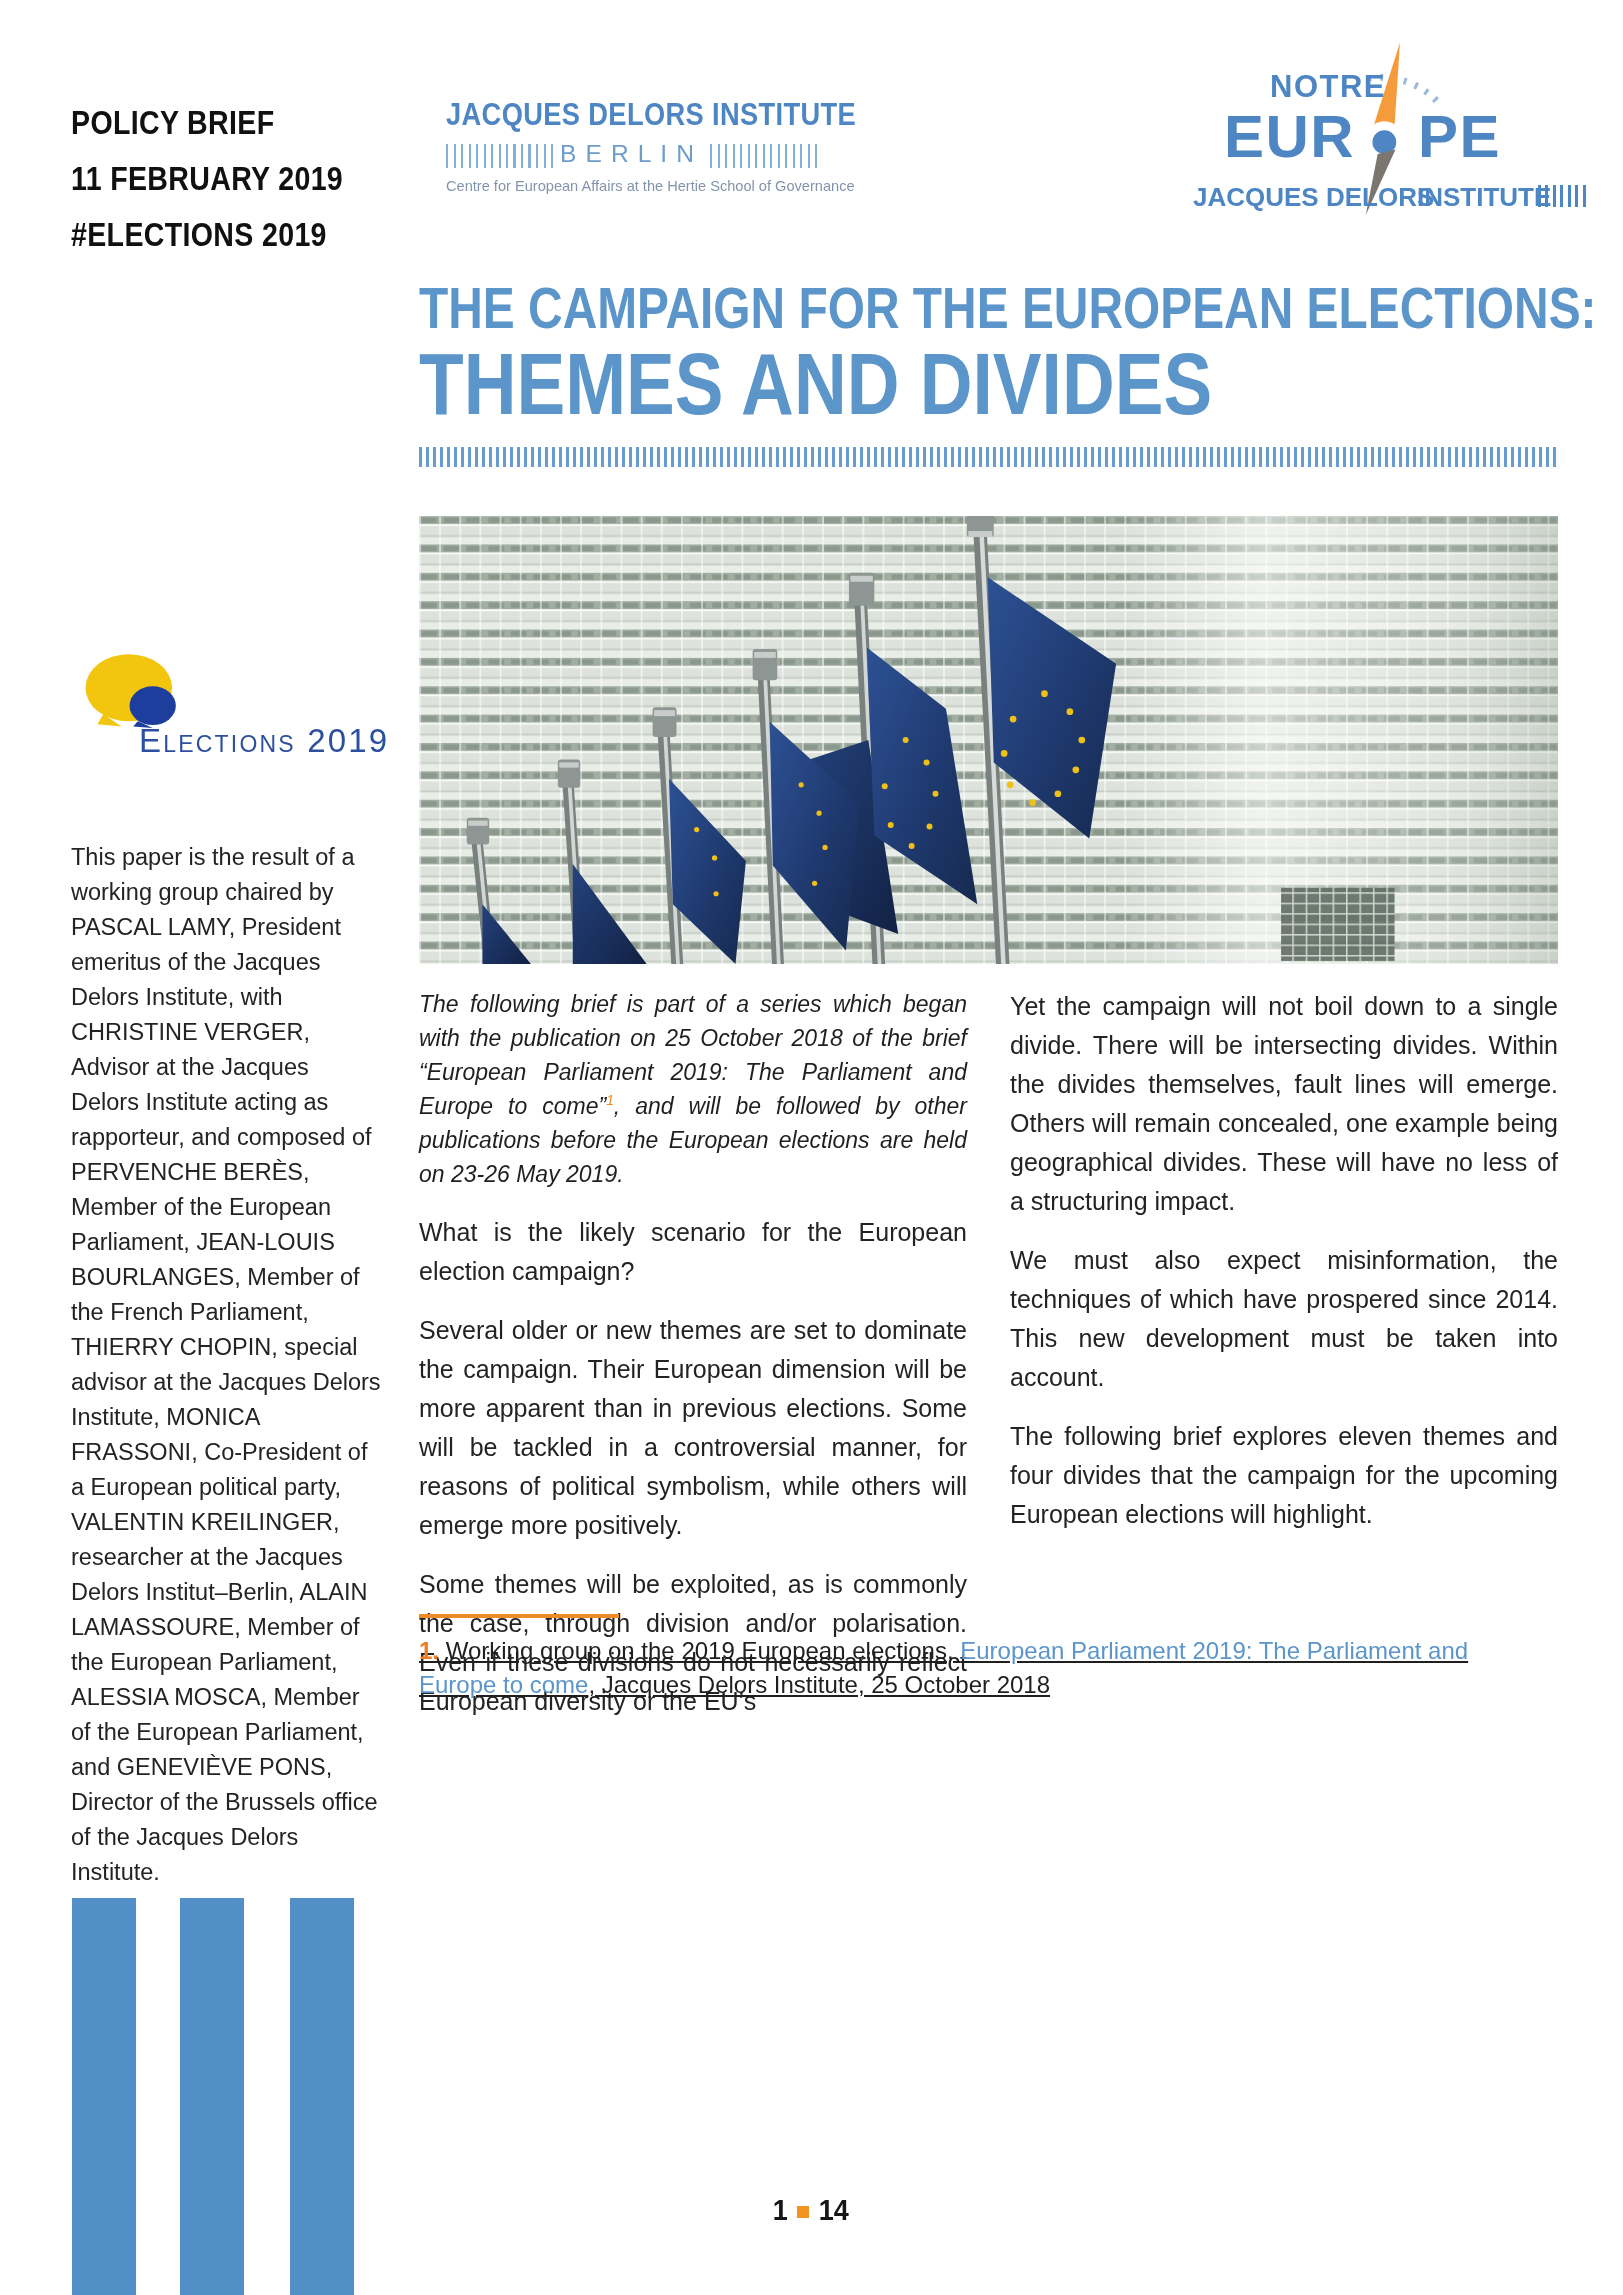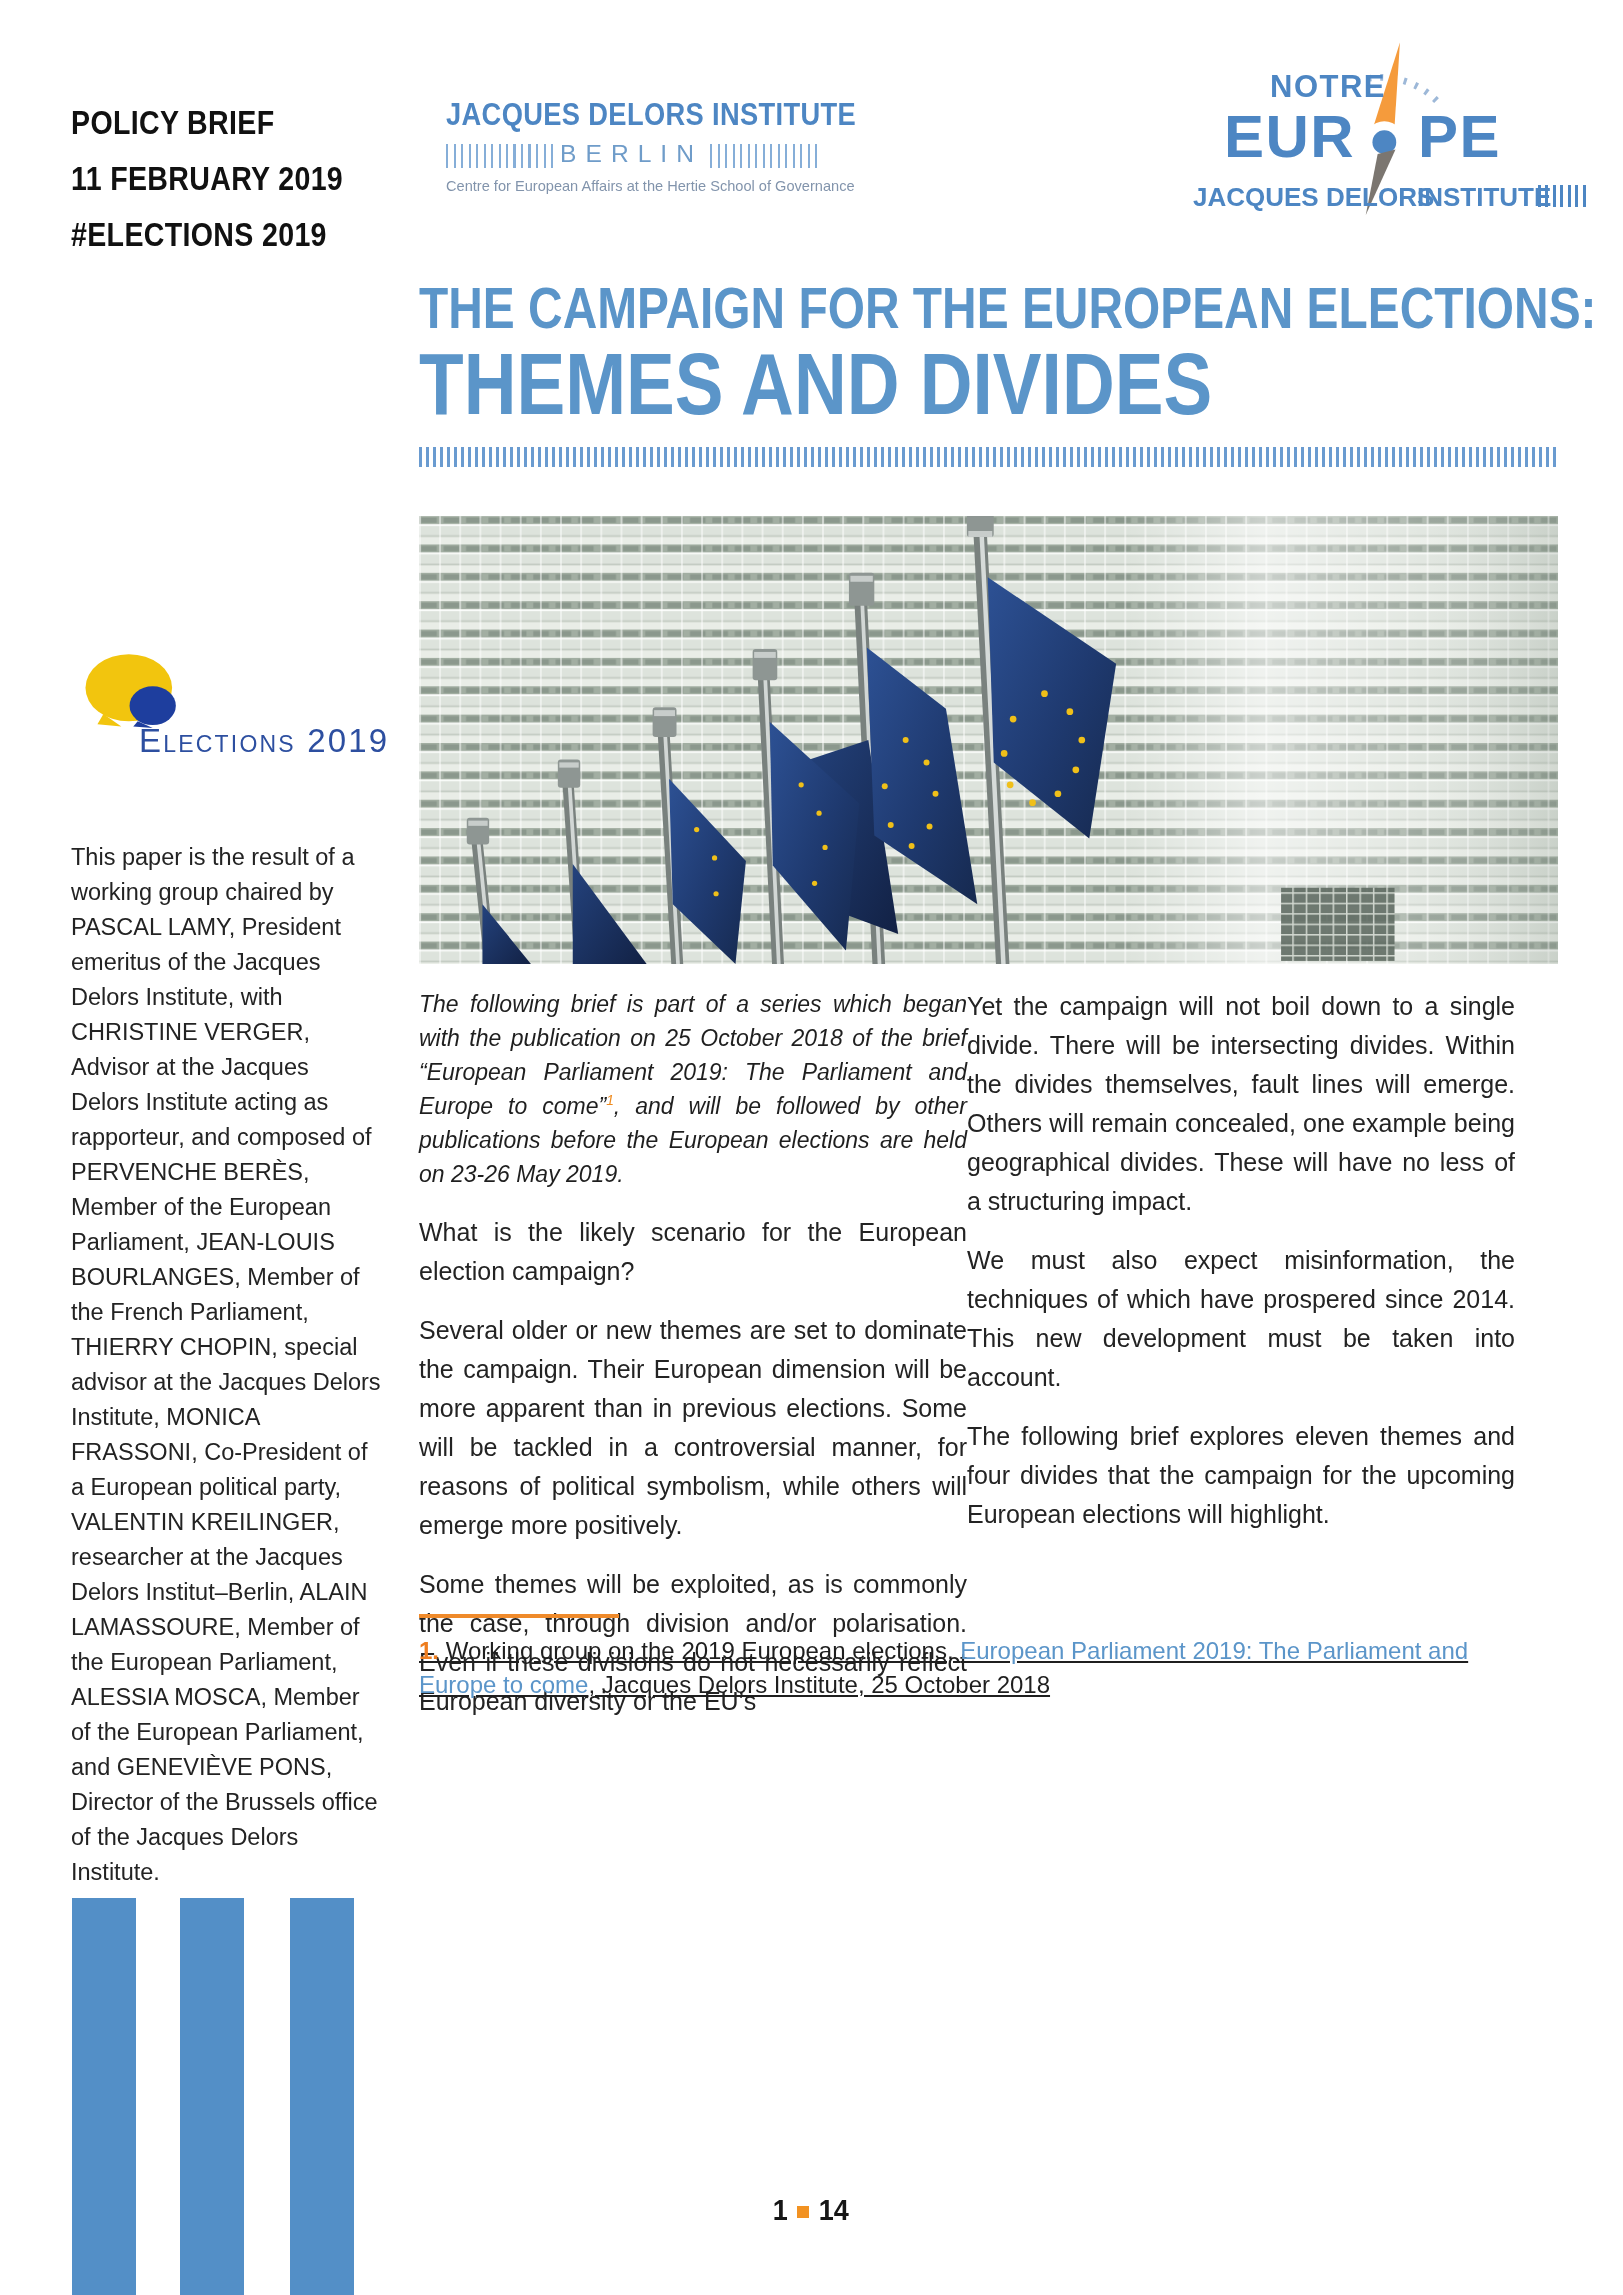--- a/index.html
+++ b/index.html
@@ -42,21 +42,21 @@
   
   .photo{left:419px;top:516px;width:1139px;height:448px;overflow:hidden;}
 
   
   .el-logo{left:84px;top:654px;}
   .el-text{left:139px;top:722px;font-size:33px;color:#2d4fa0;letter-spacing:2.2px;font-variant-caps:small-caps;font-weight:500;}
   .sidebar{left:71px;top:840px;width:310px;font-size:23.5px;line-height:35px;color:#232323;}
   .seg-bold{font-weight:400;}
 
   
-  .cols{left:419px;top:987px;width:1139px;display:flex;}
+  .cols{left:419px;top:987px;width:1139px;display:flex;gap:43px;}
   .col{width:548px;}
   .para{font-size:25px;line-height:39px;text-align:justify;color:#232323;margin:0 0 20px 0;}
   .caption{font-style:italic;font-size:23px;line-height:34px;text-align:justify;margin:0 0 22.4px 0;color:#1f1f1f;}
   sup.seg-sup{font-size:60%;color:#ee8a1e;line-height:0;}
 
   
   .fn-rule{left:419px;top:1614px;width:200px;height:3.7px;background:#ef8a2a;}
   .footnote{left:419px;top:1634px;width:1090px;font-size:24px;line-height:34px;color:#1f1f1f;text-decoration:underline;}
   .seg-orange{color:#ee7d1e;font-weight:700;}
   .seg-link{color:#5b95c9;}

